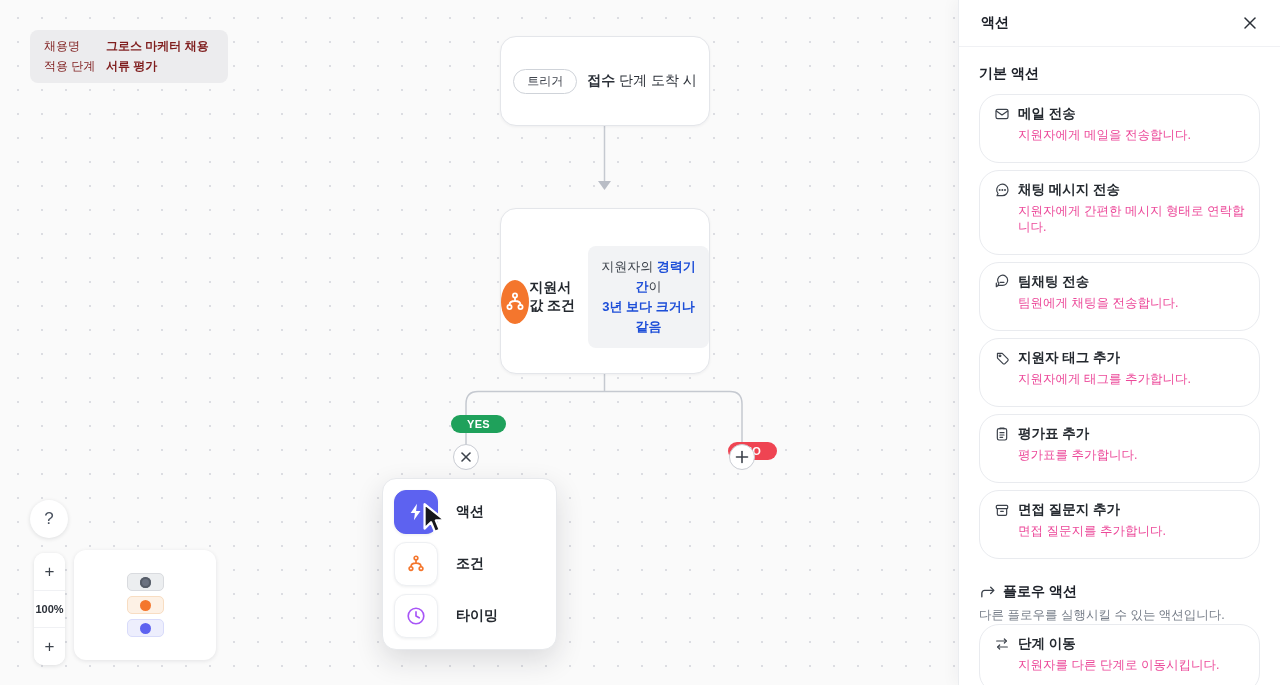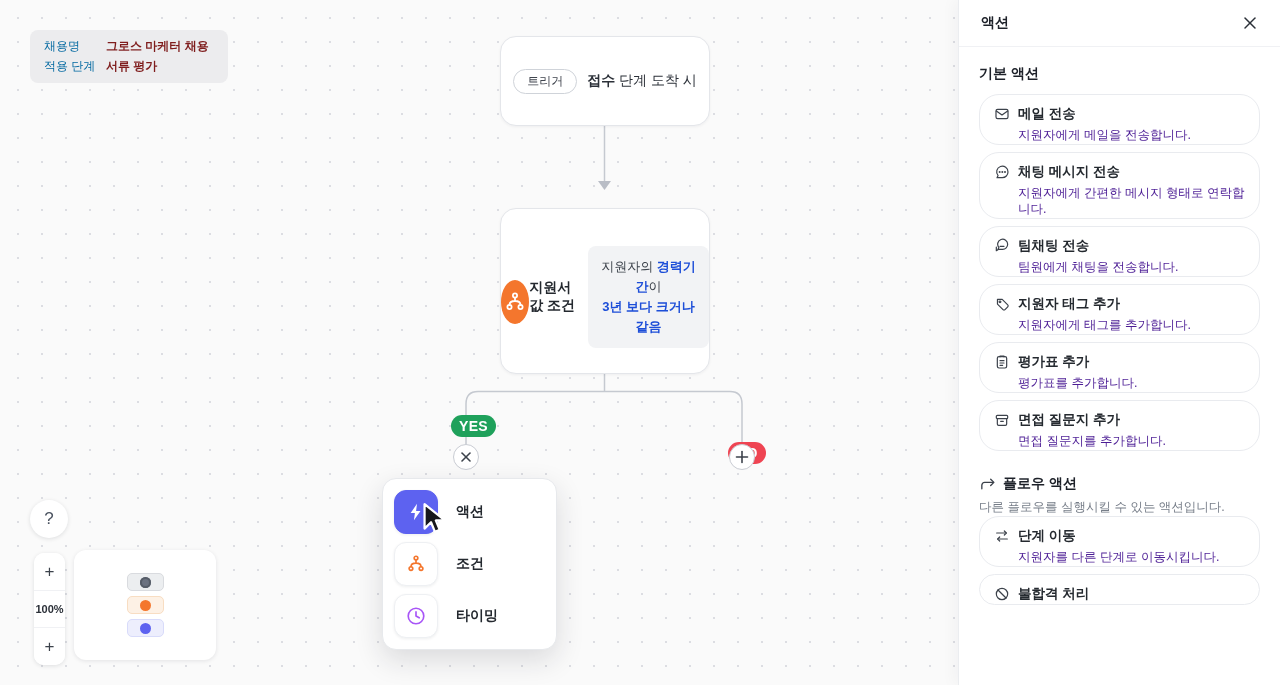--- a/index.html
+++ b/index.html
@@ -19,21 +19,21 @@
   }
   .edges { position:absolute; left:0; top:0; z-index:1; }
 
   
   .info-badge {
     position:absolute; left:30px; top:30px; z-index:2;
     background:#ececee; border-radius:8px; padding:9px 14px;
     display:flex; flex-direction:column; gap:5px; min-width:198px;
   }
   .info-row { display:flex; font-size:12px; line-height:15px; }
-  .info-row .lbl { color:#0369a1; width:62px; flex:none; }
+  .info-row .lbl { color:#7f1d1d; width:62px; flex:none; }
   .info-row .val { color:#7f1d1d; font-weight:bold; }
 
   
   .node {
     position:absolute; background:#fff; border:1px solid #e4e6ea;
     border-radius:16px; box-shadow:0 1px 3px rgba(20,24,36,.05); z-index:2;
     display:flex; flex-direction:row; align-items:center;
   }
   .node-trigger { left:500px; top:36px; width:210px; height:90px; justify-content:center; gap:10px; }
   .trigger-pill {
@@ -50,22 +50,22 @@
   }
   .cond-title { margin-top:12px; font-size:14px; font-weight:bold; color:#24292f; }
   .cond-box {
     margin-top:12px; width:178px; background:#f2f3f5; border-radius:8px;
     padding:11px 10px; text-align:center; font-size:13px; line-height:20px; color:#3c424b;
   }
   .cond-box b { color:#1d4ed8; }
 
   
   .branch-pill {
-    position:absolute; z-index:3; border-radius:999px; padding:3px 8px;
-    font-size:14px; font-weight:bold; color:#fff; letter-spacing:.3px;
+    position:absolute; z-index:3; border-radius:999px; padding:3px 16px;
+    font-size:11px; font-weight:bold; color:#fff; letter-spacing:.3px;
   }
   .pill-yes { left:451px; top:415px; background:#1fa15b; }
   .pill-no  { left:728px; top:422px; background:#ef4452;margin-top:20px; }
   .port-btn {
     position:absolute; z-index:3; width:26px; height:26px; border-radius:50%;
     background:#fff; border:1.5px solid #c9ccd3; display:flex; align-items:center;
     justify-content:center; cursor:pointer; color:#3c424b;
   }
   .port-yes { left:453px; top:444px; }
   .port-no  { left:729px; top:444px; }
@@ -132,27 +132,27 @@
   }
   .panel-header {
     height:47px; display:flex; align-items:center; justify-content:space-between;
     padding:0 22px; border-bottom:1px solid #f0f1f4;
   }
   .panel-title { font-size:14px; font-weight:bold; color:#1d2129; }
   .panel-close { cursor:pointer; display:flex; color:#2b3038; }
   .panel-body { padding:18px 20px 0 20px; }
   .section-heading { font-size:14px; font-weight:bold; color:#1d2129; margin-bottom:11px; }
   .action-card {
-    border:1px solid #e9ebef; border-radius:20px; padding:10px 14px 1px 14px;
+    border:1px solid #e9ebef; border-radius:20px; padding:10px 14px 19px 14px;
     margin-bottom:7px; cursor:pointer; background:#fff;
   }
   .card-title-row { display:flex; align-items:center; gap:8px; }
   .card-title-row svg { flex:none; color:#3c424b; }
   .card-title { font-size:13.5px; font-weight:bold; color:#24292f; }
-  .card-desc { font-size:12.5px; color:#4c1d95; margin:4px 0 0 24px; line-height:16px; }
+  .card-desc { font-size:12.5px; color:#ec4899; margin:4px 0 0 24px; line-height:16px; }
 
   .flow-section { margin-top:24px; }
   .flow-head { display:flex; align-items:center; gap:7px; margin-bottom:6px; }
   .flow-head svg { color:#3c424b; }
   .flow-head .section-heading { margin-bottom:0; }
   .flow-desc { font-size:12.5px; color:#767d88; margin-bottom:0; }
 </style>
 </head>
 <body>
 

